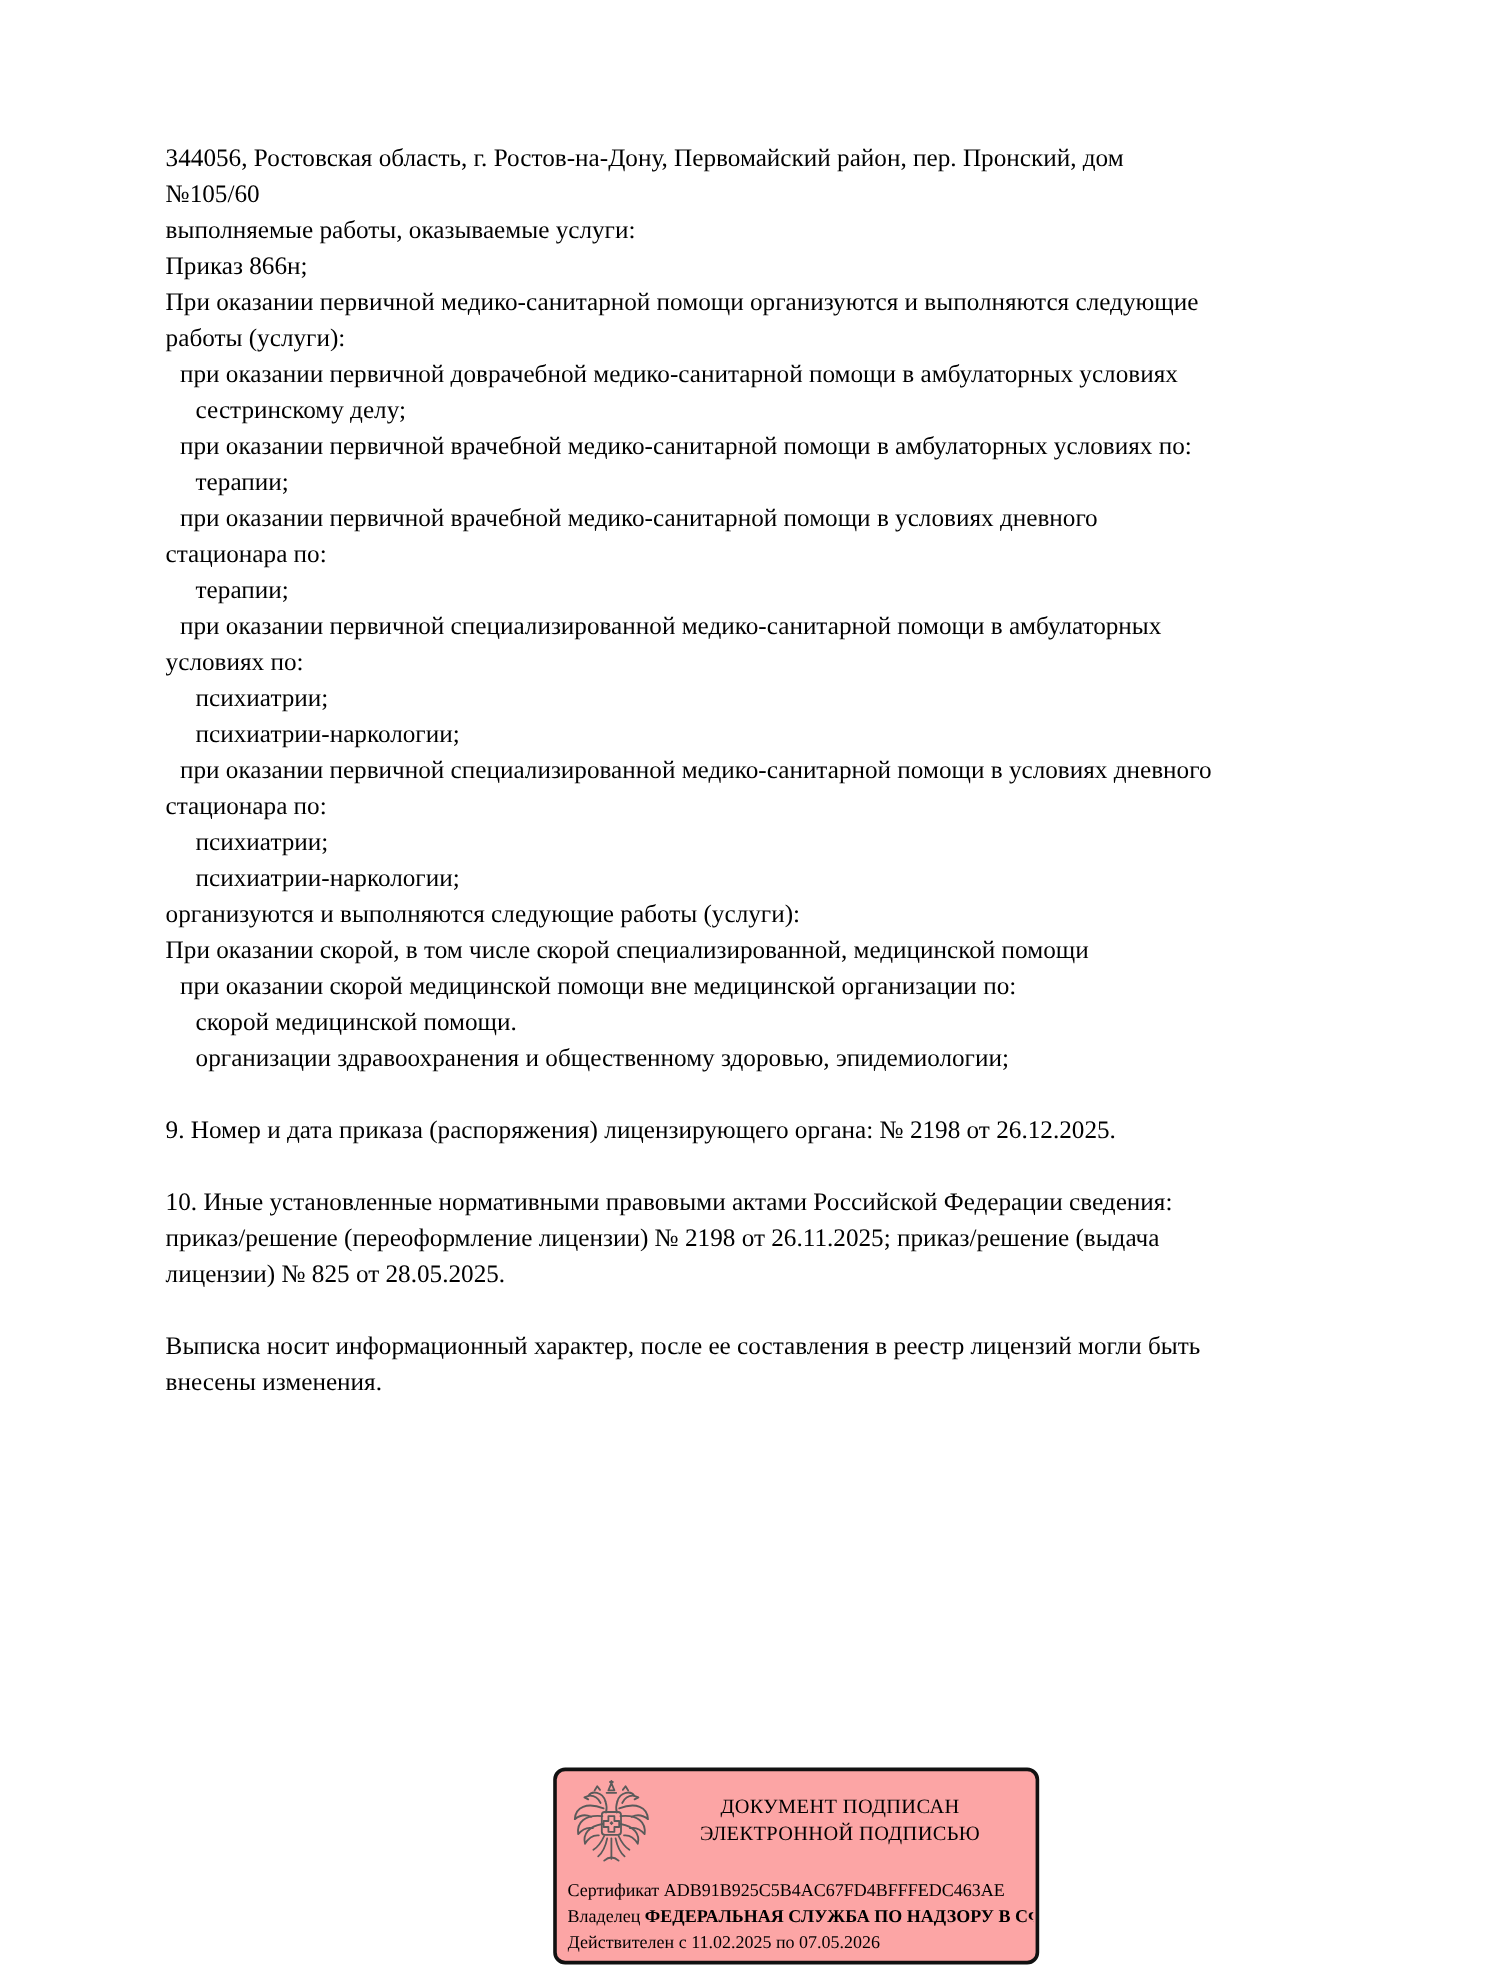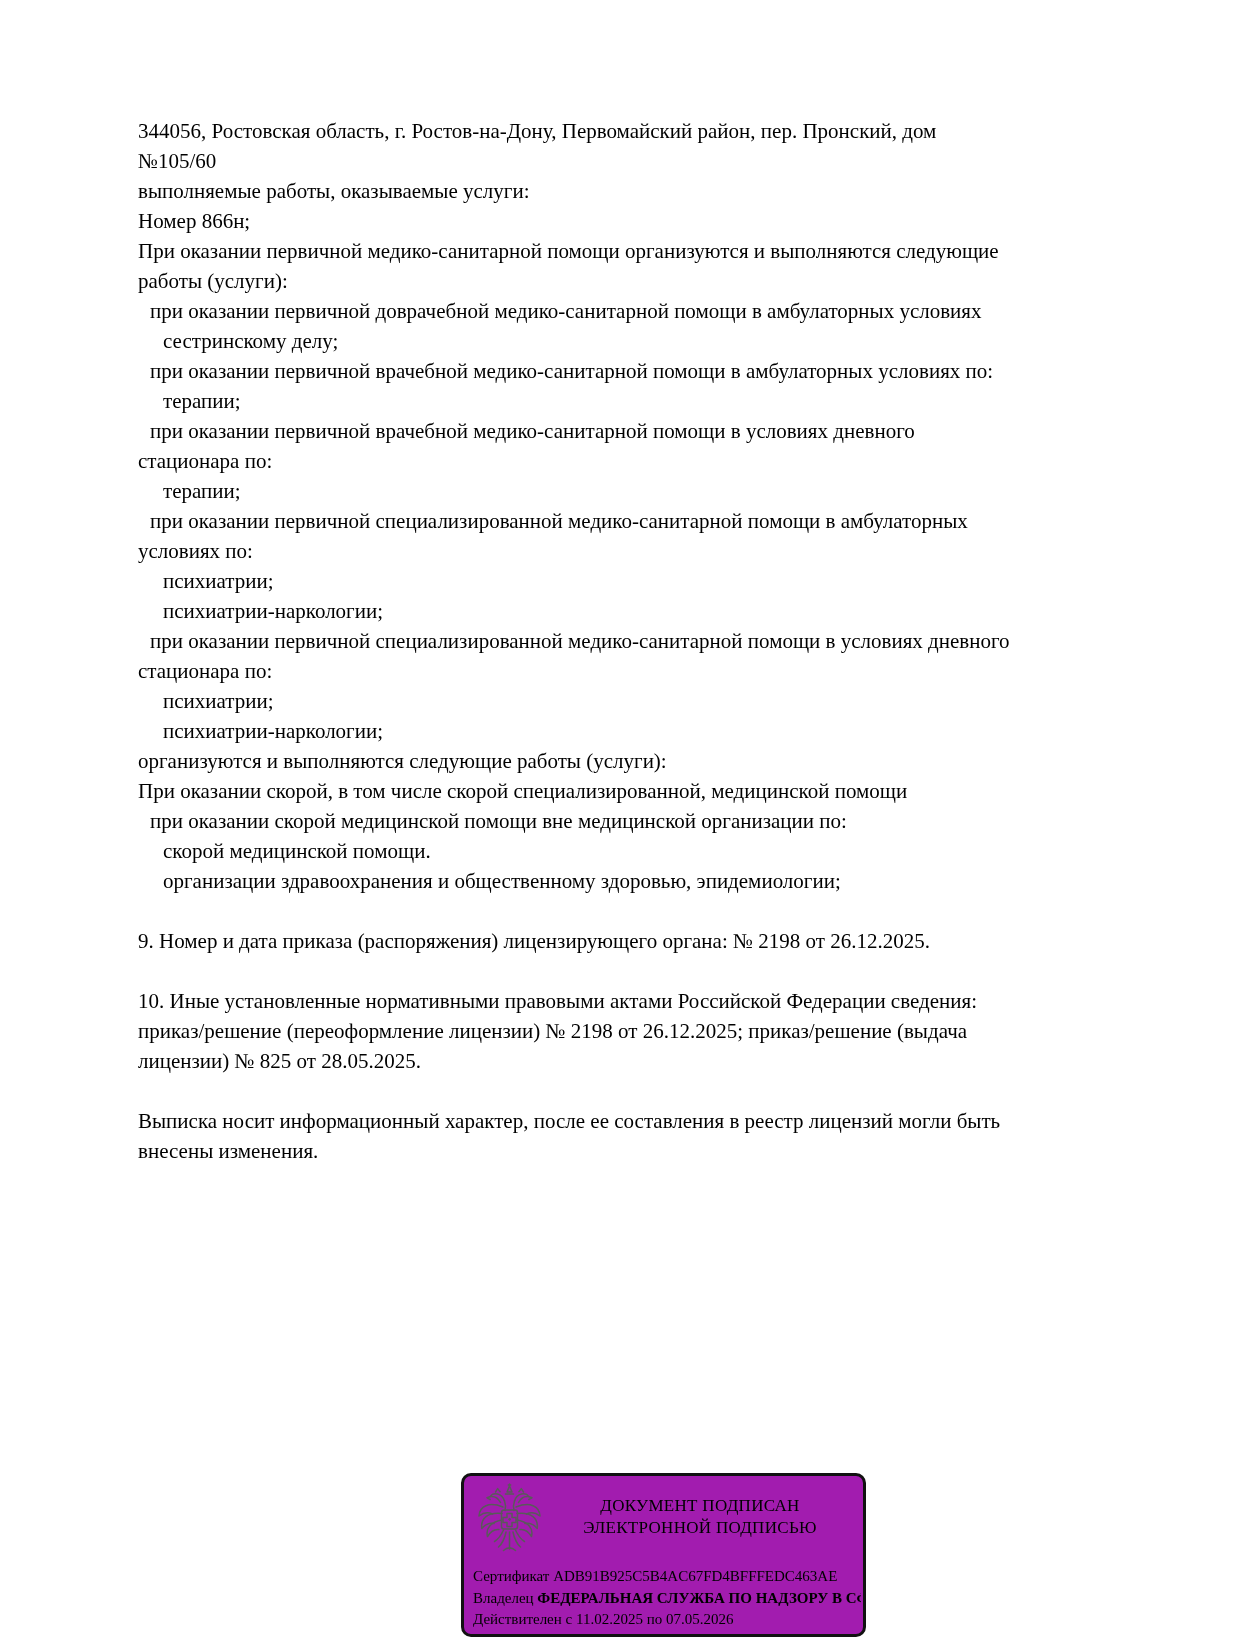--- a/index.html
+++ b/index.html
@@ -30,21 +30,21 @@
   .line.i2 { padding-left: 25px; }
 
   .stamp {
     position: absolute;
     left: 461px; top: 1462px;
     width: 405px; height: 164px;
     box-sizing: border-box;
     border: 3px solid #111111;
     border-radius: 10px;
     overflow: hidden;
-    background: #a21caf;
+    background: #fca5a5;
   }
   .stamp-head {
     display: flex;
     align-items: flex-start;
     padding: 7px 6px 0 12px;
   }
   .eagle { width: 67px; height: 74px; flex: 0 0 auto; }
   .stamp-title {
     flex: 1;
     text-align: center;
@@ -63,21 +63,21 @@
 </style>
 </head>
 <body>
 
 <div class="page">
 
   <div class="doc-body">
       <div class="line i0">344056, Ростовская область, г. Ростов-на-Дону, Первомайский район, пер. Пронский, дом</div>
       <div class="line i0">№105/60</div>
       <div class="line i0">выполняемые работы, оказываемые услуги:</div>
-      <div class="line i0">Номер 866н;</div>
+      <div class="line i0">Приказ 866н;</div>
       <div class="line i0">При оказании первичной медико-санитарной помощи организуются и выполняются следующие</div>
       <div class="line i0">работы (услуги):</div>
       <div class="line i1">при оказании первичной доврачебной медико-санитарной помощи в амбулаторных условиях</div>
       <div class="line i2">сестринскому делу;</div>
       <div class="line i1">при оказании первичной врачебной медико-санитарной помощи в амбулаторных условиях по:</div>
       <div class="line i2">терапии;</div>
       <div class="line i1">при оказании первичной врачебной медико-санитарной помощи в условиях дневного</div>
       <div class="line i0">стационара по:</div>
       <div class="line i2">терапии;</div>
       <div class="line i1">при оказании первичной специализированной медико-санитарной помощи в амбулаторных</div>
@@ -90,21 +90,21 @@
       <div class="line i2">психиатрии-наркологии;</div>
       <div class="line i0">организуются и выполняются следующие работы (услуги):</div>
       <div class="line i0">При оказании скорой, в том числе скорой специализированной, медицинской помощи</div>
       <div class="line i1">при оказании скорой медицинской помощи вне медицинской организации по:</div>
       <div class="line i2">скорой медицинской помощи.</div>
       <div class="line i2">организации здравоохранения и общественному здоровью, эпидемиологии;</div>
       <div class="line i0"></div>
       <div class="line i0">9. Номер и дата приказа (распоряжения) лицензирующего органа: № 2198 от 26.12.2025.</div>
       <div class="line i0"></div>
       <div class="line i0">10. Иные установленные нормативными правовыми актами Российской Федерации сведения:</div>
-      <div class="line i0">приказ/решение (переоформление лицензии) № 2198 от 26.12.2025; приказ/решение (выдача</div>
+      <div class="line i0">приказ/решение (переоформление лицензии) № 2198 от 26.11.2025; приказ/решение (выдача</div>
       <div class="line i0">лицензии) № 825 от 28.05.2025.</div>
       <div class="line i0"></div>
       <div class="line i0">Выписка носит информационный характер, после ее составления в реестр лицензий могли быть</div>
       <div class="line i0">внесены изменения.</div>
     </div>
 
   <div class="stamp">
     <div class="stamp-head">
       <svg class="eagle" viewBox="0 0 67 74" xmlns="http://www.w3.org/2000/svg">
         <g fill="none" stroke="#5a5a5a" stroke-width="1.5" stroke-linecap="round" stroke-linejoin="round">

